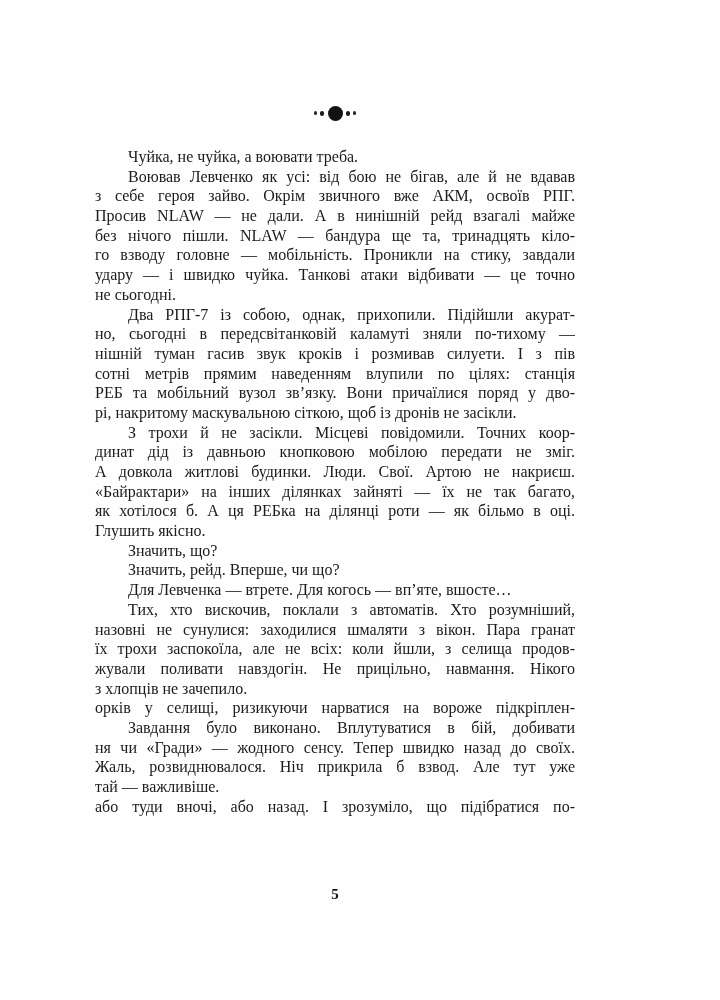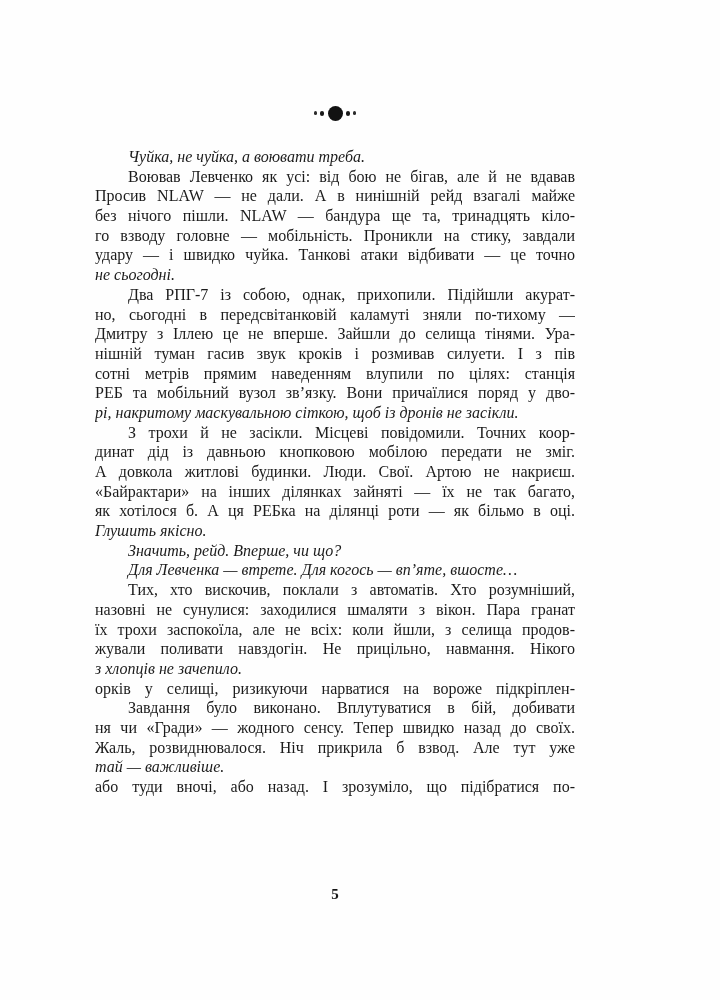--- a/index.html
+++ b/index.html
@@ -67,21 +67,20 @@
     text-align: justify;
     text-align-last: justify;
     white-space: normal;
   }
   .line.pfirst {
     text-indent: 33px;
   }
   .line.plast {
     text-align: left;
     text-align-last: left;
-    font-style: italic;
   }
   
   .page-number {
     position: absolute;
     left: 95px;
     top: 886px;
     width: 480px;
     text-align: center;
     font-size: 15px;
     font-weight: bold;
@@ -100,42 +99,45 @@
     <span class="bead-sm"></span>
     <span class="bead-xs"></span>
   </div>
 
   <div class="text-block">
       <div class="paragraph">
         <div class="line pfirst plast">Чуйка, не чуйка, а воювати треба.</div>
       </div>
       <div class="paragraph">
         <div class="line pfirst">Воював Левченко як усі: від бою не бігав, але й не вдавав</div>
+        <div class="line">з себе героя зайво. Окрім звичного вже АКМ, освоїв РПГ.</div>
         <div class="line">Просив NLAW — не дали. А в нинішній рейд взагалі майже</div>
         <div class="line">без нічого пішли. NLAW — бандура ще та, тринадцять кіло-</div>
         <div class="line">го взводу головне — мобільність. Проникли на стику, завдали</div>
         <div class="line">удару — і швидко чуйка. Танкові атаки відбивати — це точно</div>
         <div class="line plast">не сьогодні.</div>
       </div>
       <div class="paragraph">
         <div class="line pfirst">Два РПГ-7 із собою, однак, прихопили. Підійшли акурат-</div>
         <div class="line">но, сьогодні в передсвітанковій каламуті зняли по-тихому —</div>
-        <div class="line">Дмитру з Іллею це не вперше. Зайшли до селища тінями. Ура-</div>
         <div class="line">нішній туман гасив звук кроків і розмивав силуети. І з пів</div>
         <div class="line">сотні метрів прямим наведенням влупили по цілях: станція</div>
         <div class="line">РЕБ та мобільний вузол зв’язку. Вони причаїлися поряд у дво-</div>
         <div class="line plast">рі, накритому маскувальною сіткою, щоб із дронів не засікли.</div>
       </div>
       <div class="paragraph">
         <div class="line pfirst">З трохи й не засікли. Місцеві повідомили. Точних коор-</div>
         <div class="line">динат дід із давньою кнопковою мобілою передати не зміг.</div>
         <div class="line">А довкола житлові будинки. Люди. Свої. Артою не накриєш.</div>
         <div class="line">«Байрактари» на інших ділянках зайняті — їх не так багато,</div>
         <div class="line">як хотілося б. А ця РЕБка на ділянці роти — як більмо в оці.</div>
         <div class="line plast">Глушить якісно.</div>
+      </div>
+      <div class="paragraph">
+        <div class="line pfirst plast">Значить, що?</div>
       </div>
       <div class="paragraph">
         <div class="line pfirst plast">Значить, рейд. Вперше, чи що?</div>
       </div>
       <div class="paragraph">
         <div class="line pfirst plast">Для Левченка — втрете. Для когось — вп’яте, вшосте…</div>
       </div>
       <div class="paragraph">
         <div class="line pfirst">Тих, хто вискочив, поклали з автоматів. Хто розумніший,</div>
         <div class="line">назовні не сунулися: заходилися шмаляти з вікон. Пара гранат</div>

